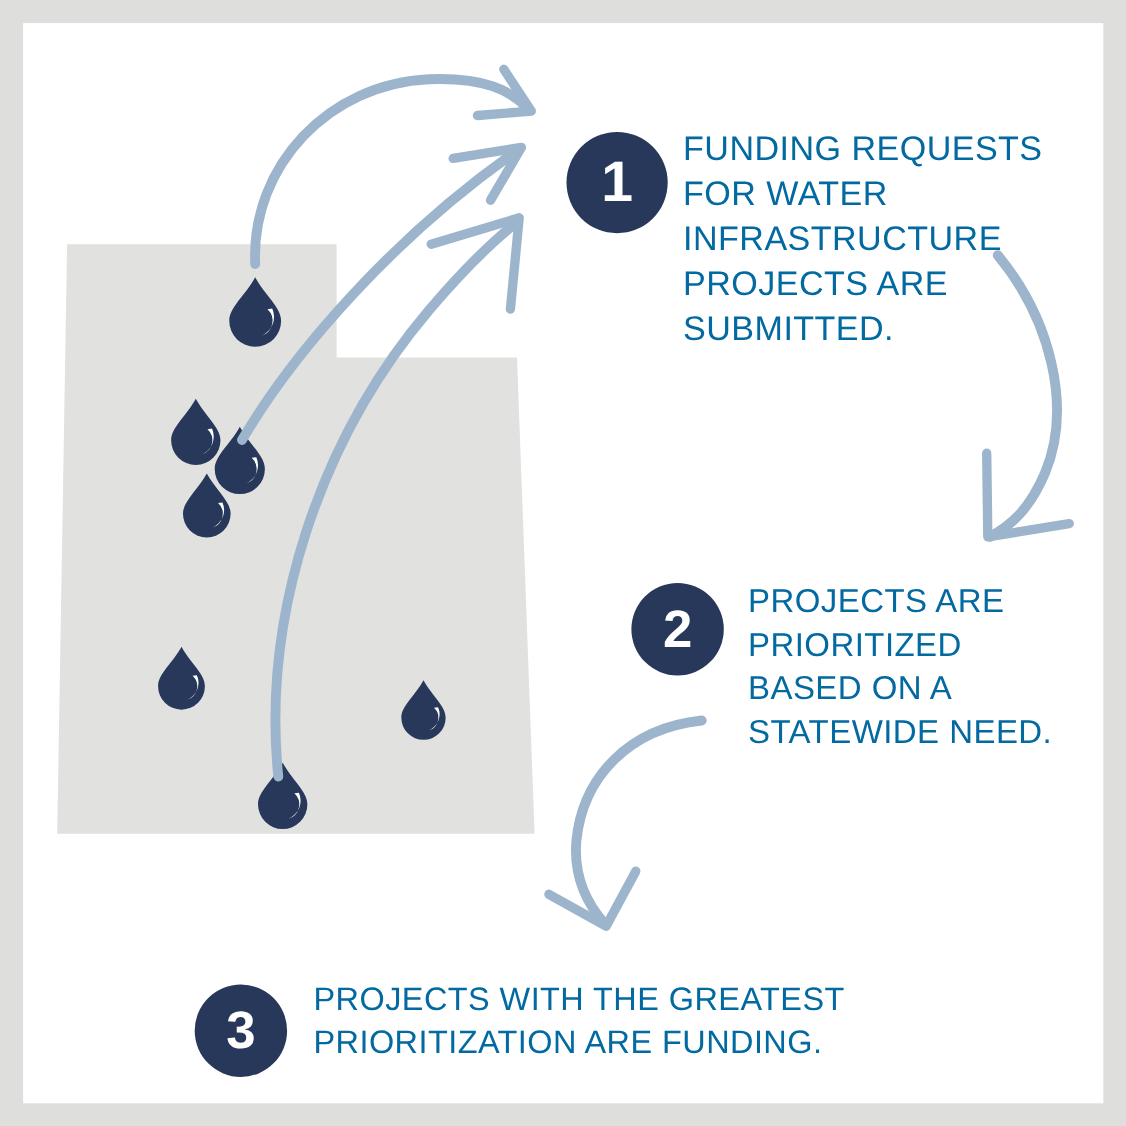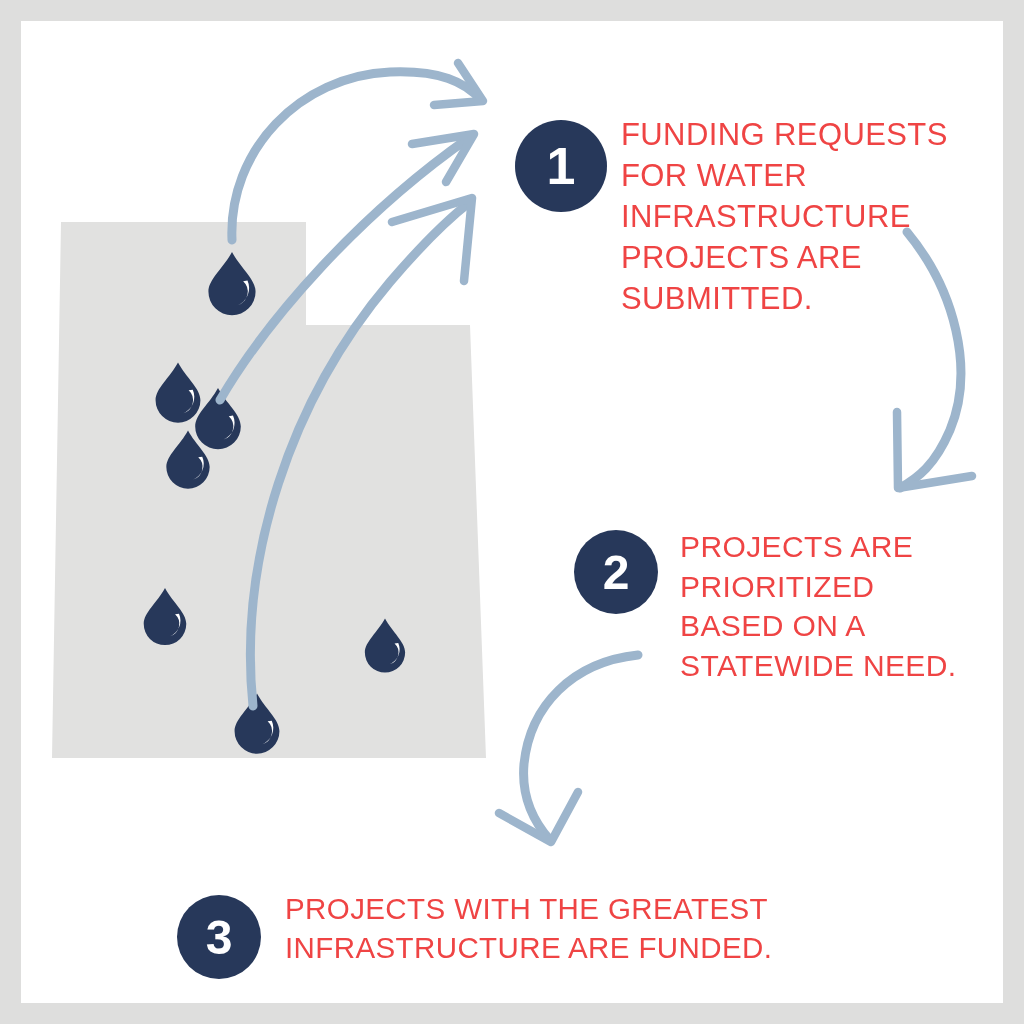--- a/index.html
+++ b/index.html
@@ -35,21 +35,21 @@
   #art {
     position: absolute;
     left: -21px;
     top: -21px;
     width: 1024px;
     height: 1024px;
   }
 
   .step-text {
     position: absolute;
-    color: #ef4444;
+    color: #0369a1;
     font-family: "Liberation Sans", sans-serif;
     font-weight: 400;
     letter-spacing: 0.4px;
     line-height: 1.32;
     white-space: pre-line;
   }
 
   #step1-text {
     left: 600px;
     top: 94px;
@@ -158,16 +158,16 @@
     <div class="step-text" id="step1-text">FUNDING REQUESTS
 FOR WATER
 INFRASTRUCTURE
 PROJECTS ARE
 SUBMITTED.</div>
     <div class="step-text" id="step2-text">PROJECTS ARE
 PRIORITIZED
 BASED ON A
 STATEWIDE NEED.</div>
     <div class="step-text" id="step3-text">PROJECTS WITH THE GREATEST
-INFRASTRUCTURE ARE FUNDED.</div>
+PRIORITIZATION ARE FUNDING.</div>
 
   </div>
 </div>
 
 </body></html>

